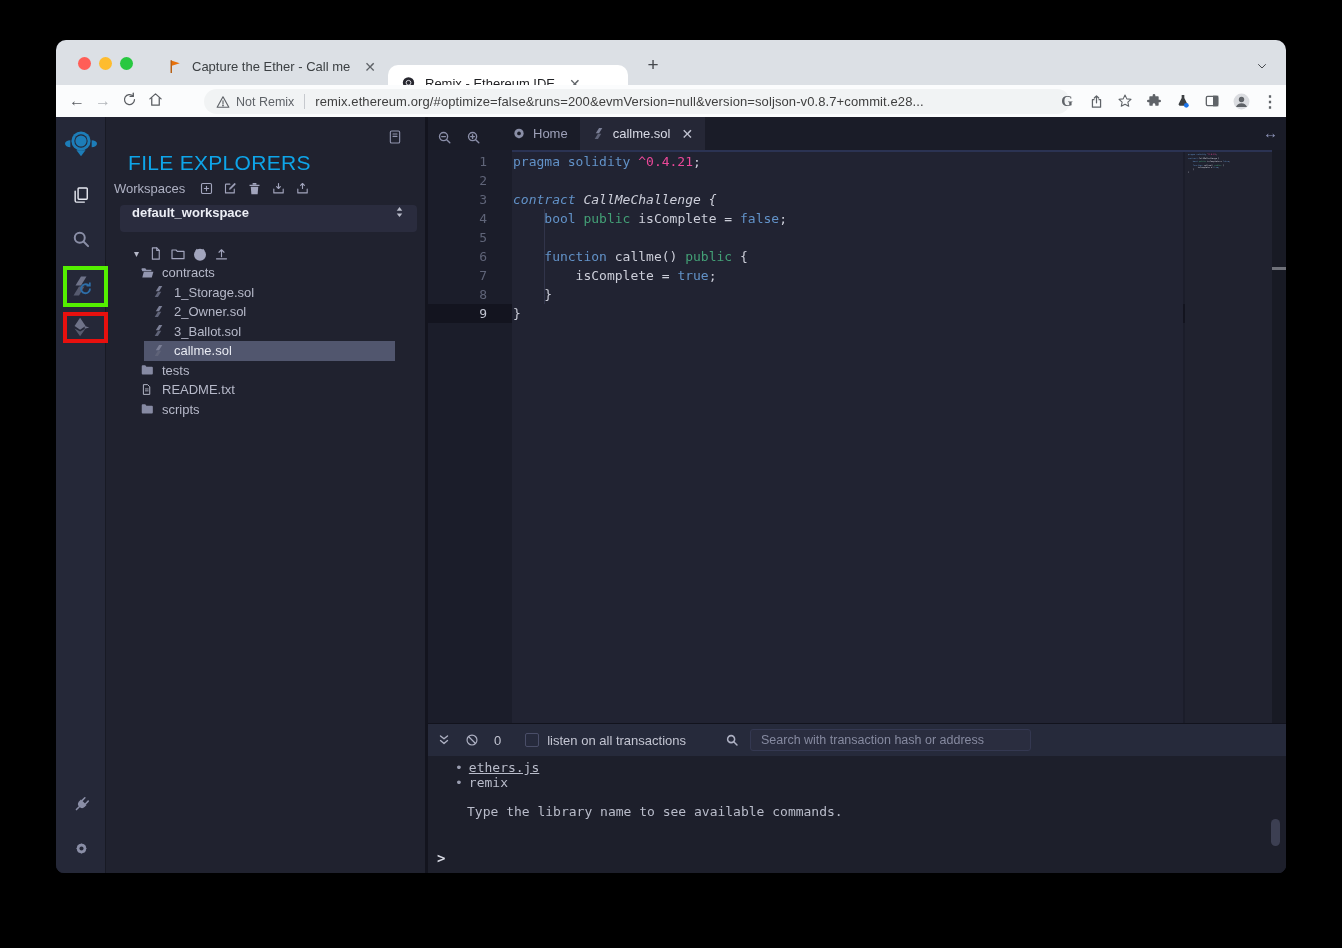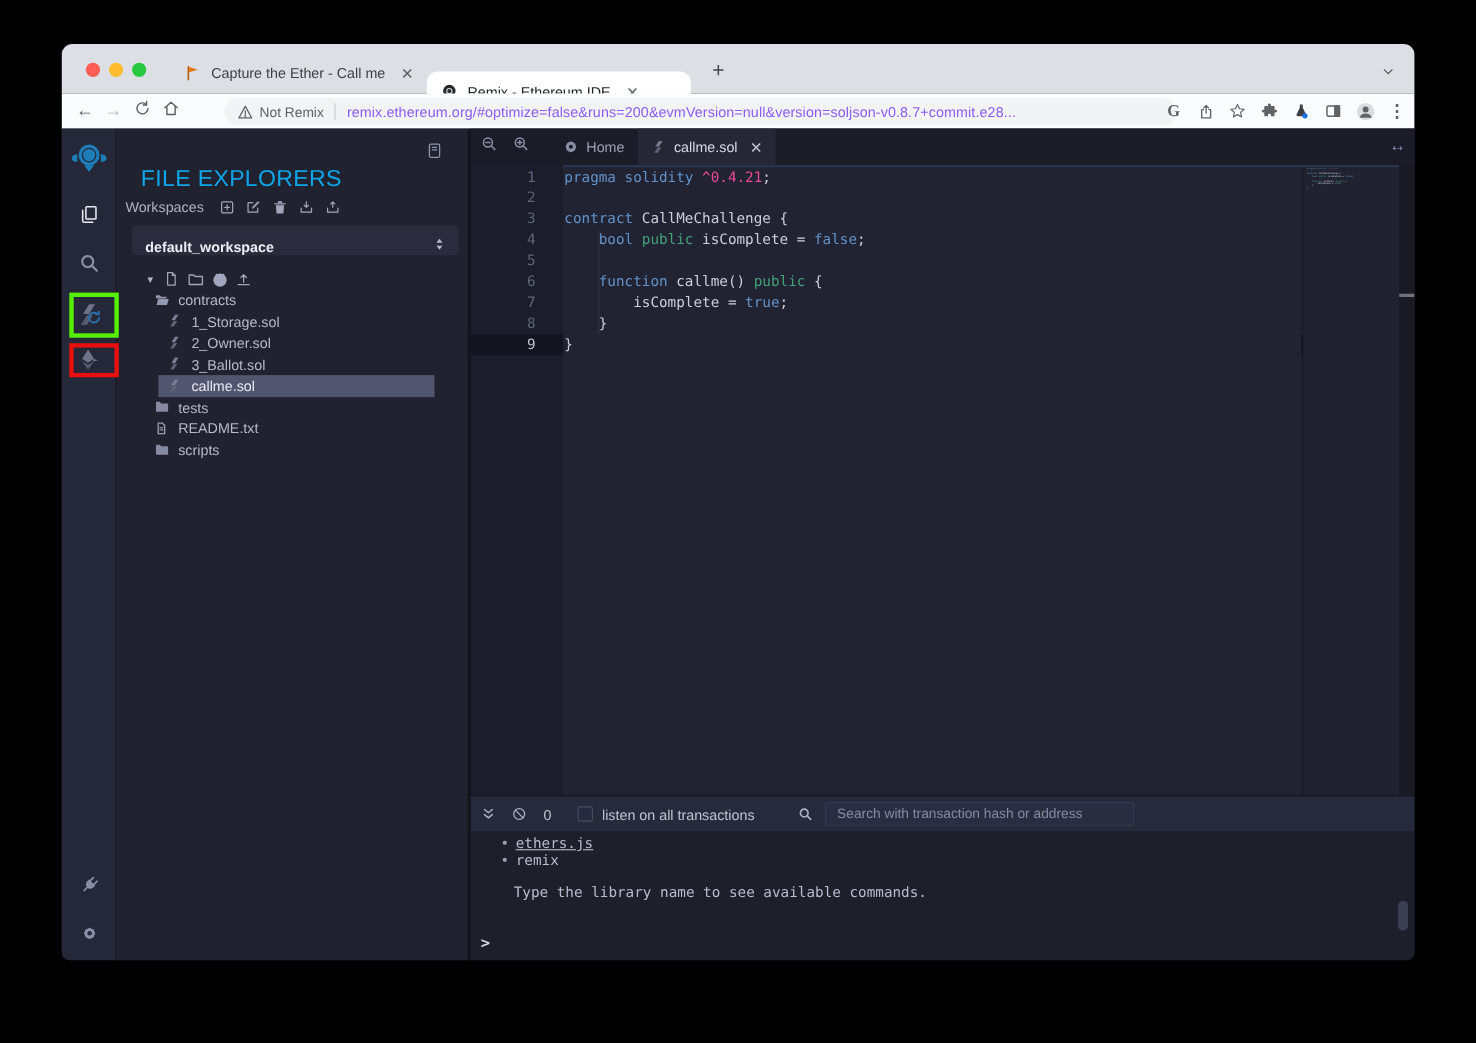--- a/index.html
+++ b/index.html
@@ -18,21 +18,21 @@
   .tab.inactive { left:99px; width:234px; }
   .tab.active { left:332px; width:240px; background:#fff; border-radius:10px 10px 0 0; color:#202124;margin-top:17px; }
   .newtab { position:absolute; left:585px; top:14px; width:24px; height:24px; text-align:center; line-height:22px; font-size:19px; color:#45484d; border-radius:50%; }
   .strip-chevron { position:absolute; right:18px; top:18px; color:#45484d; }
   .toolbar { position:relative; height:32px; background:#fbfcfd; display:flex; align-items:center; }
   .navic { color:#5a5d62; font-size:16px; width:26px; text-align:center; }
   .navic.dis { color:#b2b5ba; }
   .urlbar { position:absolute; left:148px; top:4px; width:866px; height:25px; background:#f1f3f4; border-radius:13px; display:flex; align-items:center; padding:0 12px; }
   .sec { color:#5f6368; font-size:12.5px; margin:0 10px 0 6px; white-space:nowrap; }
   .urldiv { width:1px; height:15px; background:#c6c9ce; margin-right:10px; }
-  .urltext { color:#8b5cf6; font-size:13px; white-space:nowrap; overflow:hidden; font-weight:500; letter-spacing:.1px; }
+  .urltext { color:#404040; font-size:13px; white-space:nowrap; overflow:hidden; font-weight:500; letter-spacing:.1px; }
   .tb-right { position:absolute; right:6px; top:0; height:32px; display:flex; align-items:center; gap:9px; }
   .tb-right .ic { width:20px; height:20px; display:flex; align-items:center; justify-content:center; color:#5f6368; }
   .gico { color:#4285F4; font-weight:bold; font-size:15px; font-family:"Liberation Serif",serif; }
 
   
   .content { position:absolute; top:77px; left:0; right:0; bottom:0; display:flex; background:#1b1d2a; }
   .rail { position:relative; width:50px; background:#252838; flex:0 0 auto; border-right:1px solid rgba(0,0,0,.35); }
   .rail .ric { position:absolute; left:11px; width:28px; height:28px; display:flex; align-items:center; justify-content:center; color:#8a8ea6; }
   .ric.logo { left:8px; top:9px; width:34px; height:34px; }
   .ric.files { top:64px; color:#e8eaf2; }
@@ -45,38 +45,38 @@
   .annot.green { left:7px; top:149px; width:45px; height:41px; border:4px solid #54f000; }
   .annot.red { left:7px; top:195px; width:45px; height:31px; border:4px solid #e8100e; }
 
   .panel { position:relative; width:319px; background:#20222f; flex:0 0 auto; font-size:13px; color:#b6b9c9; }
   .p-title { position:absolute; left:22px; top:14px; font-size:21px; color:#0ea5e9; letter-spacing:.3px;margin-top:20px; }
   .p-book { position:absolute; left:281px; top:12px; color:#8f93ad; }
   .ws-row { position:absolute; left:8px; top:64px; display:flex; align-items:center; }
   .ws-label { color:#aeb1c3; margin-right:14px; }
   .ws-acts { display:flex; gap:9px; color:#a2a5bd; }
   .ws-acts .wic { width:15px; height:15px; }
-  .ws-select { position:absolute; left:14px; top:88px; width:297px; height:27px; background:#2a2c3e; border-radius:4px; display:flex; align-items:flex-end; padding:0 12px; color:#eceef5; font-weight:bold; }
+  .ws-select { position:absolute; left:14px; top:88px; width:297px; height:27px; background:#2a2c3e; border-radius:4px; display:flex; align-items:flex-start; padding:0 12px; color:#eceef5; font-weight:bold; }
   .ws-updown { margin-left:auto; color:#b9bcca; }
   .tree-toolbar { position:absolute; left:28px; top:129px; display:flex; align-items:center; gap:7px; color:#a2a5bd; }
   .tree-toolbar .wic { width:15px; height:15px; }
   .tree-toolbar .chev { font-size:10px; color:#b6b9c9; margin-right:2px; }
   .tree { position:absolute; left:0; top:146px; right:0; }
   .trow { position:relative; height:19.5px; display:flex; align-items:center; white-space:nowrap; }
   .trow .ticon { width:14px; height:14px; flex:0 0 auto; margin-right:8px; }
   .trow.d0 { padding-left:34px; }
   .trow.d1 { padding-left:46px; }
   .trow.sel::before { content:""; position:absolute; left:38px; top:0; width:251px; height:100%; background:#51566e; }
   .trow.sel { color:#e8eaf2; }
   .trow span,.trow .ticon { position:relative; z-index:1; }
 
   .divider-v { width:3px; background:#13141e; flex:0 0 auto; }
 
   .main { position:relative; flex:1; display:flex; flex-direction:column; background:#1b1d2a; }
-  .edtabs { position:relative; height:33px; background:#1a1c28; display:flex; align-items:flex-start; flex:0 0 auto; }
+  .edtabs { position:relative; height:33px; background:#1a1c28; display:flex; align-items:flex-end; flex:0 0 auto; }
   .zbtn { width:26px; height:26px; display:flex; align-items:center; justify-content:center; color:#8a8ea8; margin-left:3px; }
   .edtab { height:33px; display:flex; align-items:center; padding:0 12px; font-size:13px; color:#9da0b8; gap:7px; }
   .edtab.home { margin-left:14px; }
   .edtab.active { background:#252736; color:#d8dae6; }
   .edtab .eclose { color:#c0c2d0; font-size:14px; margin-left:4px; }
   .edtab .eic { width:14px; height:14px; }
   .fit-icon { position:absolute; right:8px; top:7px; color:#8d93b8; font-size:15px; }
 
   .editor { position:relative; height:573px; flex:0 0 auto; font-family:"DejaVu Sans Mono",monospace; font-size:13px; }
   .ed-content-bg { position:absolute; left:84px; top:0; width:671px; bottom:0; background:#212332; }
@@ -428,21 +428,21 @@
         <div class="ed-scrollstrip"></div>
         <div class="ed-scrollmark"></div>
         <div class="ed-topline"></div>
         <div class="indent-guide"></div>
         <div class="minimap" id="minimap"><div><span class="tok-kw">pragma solidity </span><span class="tok-num">^0.4.21</span><span class="tok-pl">;</span></div><div>&nbsp;</div><div><span class="tok-kw">contract </span><span class="tok-pl">CallMeChallenge {</span></div><div><span class="tok-pl">    </span><span class="tok-kw">bool </span><span class="tok-typ">public </span><span class="tok-pl">isComplete = </span><span class="tok-kw">false</span><span class="tok-pl">;</span></div><div>&nbsp;</div><div><span class="tok-pl">    </span><span class="tok-kw">function </span><span class="tok-pl">callme() </span><span class="tok-typ">public </span><span class="tok-pl">{</span></div><div><span class="tok-pl">        isComplete = </span><span class="tok-kw">true</span><span class="tok-pl">;</span></div><div><span class="tok-pl">    }</span></div><div><span class="tok-pl">}</span></div></div>
       <div class="gutter-num" style="top: 2px;">1</div>
           <div class="codeline" style="top: 2px;"><span class="tok-kw">pragma solidity </span><span class="tok-num">^0.4.21</span><span class="tok-pl">;</span></div>
           <div class="gutter-num" style="top: 21px;">2</div>
           <div class="codeline" style="top: 21px;"></div>
           <div class="gutter-num" style="top: 40px;">3</div>
-          <div class="codeline" style="top: 40px;"><span class="tok-kw">contract </span><span class="tok-pl">CallMeChallenge {</span></div>
+          <div class="codeline" style="top: 40px; font-style: italic;"><span class="tok-kw">contract </span><span class="tok-pl">CallMeChallenge {</span></div>
           <div class="gutter-num" style="top: 59px;">4</div>
           <div class="codeline" style="top: 59px;"><span class="tok-pl">    </span><span class="tok-kw">bool </span><span class="tok-typ">public </span><span class="tok-pl">isComplete = </span><span class="tok-kw">false</span><span class="tok-pl">;</span></div>
           <div class="gutter-num" style="top: 78px;">5</div>
           <div class="codeline" style="top: 78px;"></div>
           <div class="gutter-num" style="top: 97px;">6</div>
           <div class="codeline" style="top: 97px;"><span class="tok-pl">    </span><span class="tok-kw">function </span><span class="tok-pl">callme() </span><span class="tok-typ">public </span><span class="tok-pl">{</span></div>
           <div class="gutter-num" style="top: 116px;">7</div>
           <div class="codeline" style="top: 116px;"><span class="tok-pl">        isComplete = </span><span class="tok-kw">true</span><span class="tok-pl">;</span></div>
           <div class="gutter-num" style="top: 135px;">8</div>
           <div class="codeline" style="top: 135px;"><span class="tok-pl">    }</span></div>

